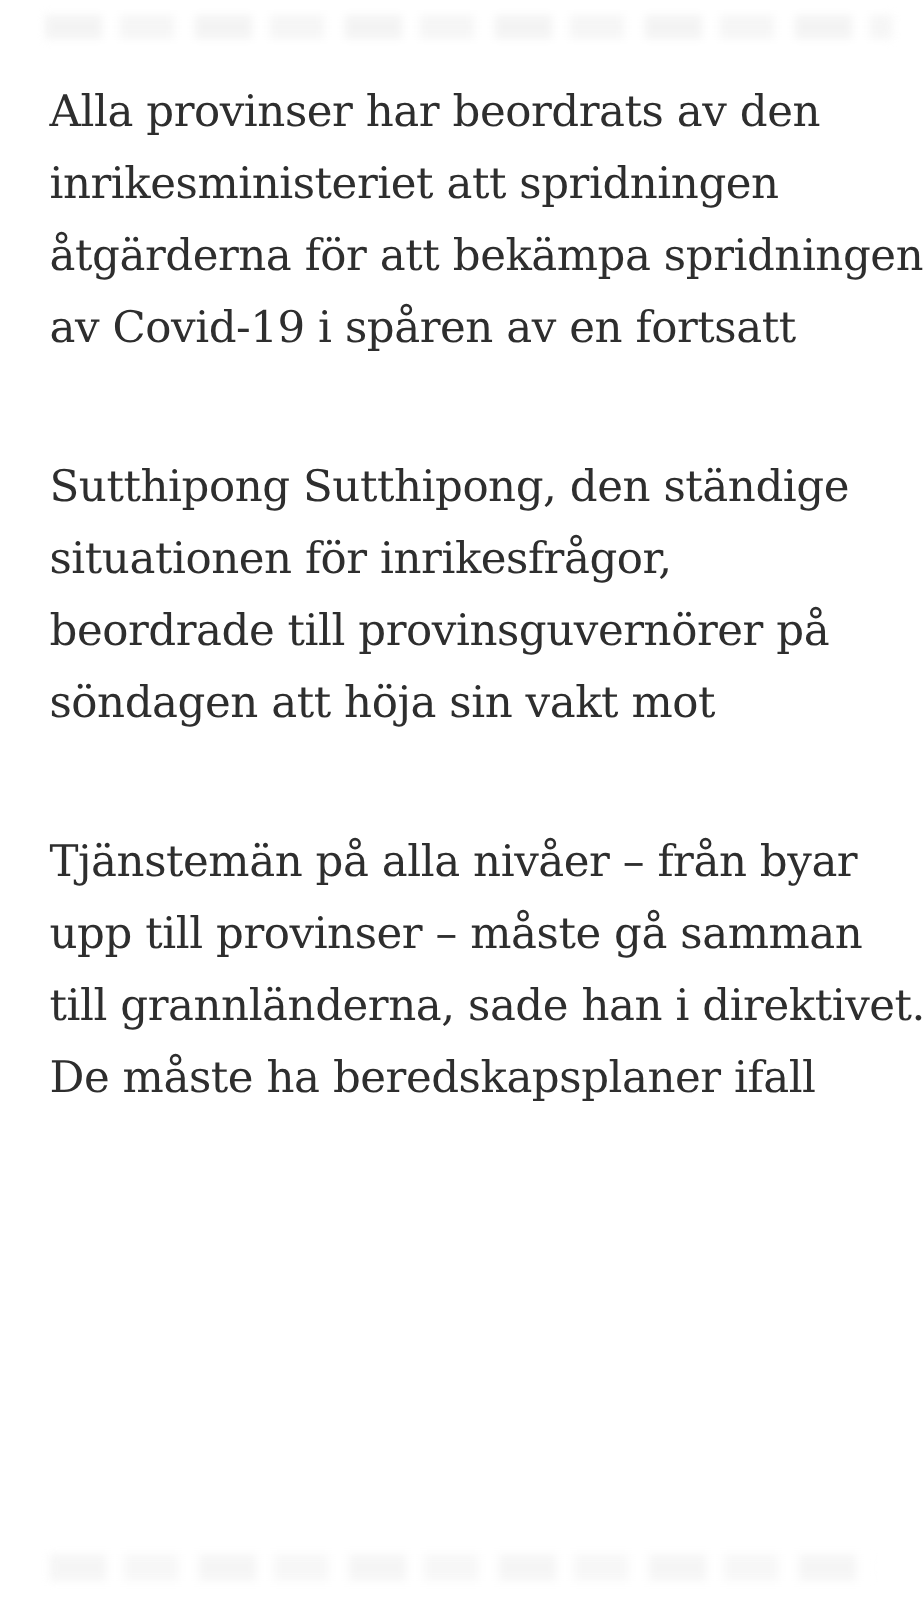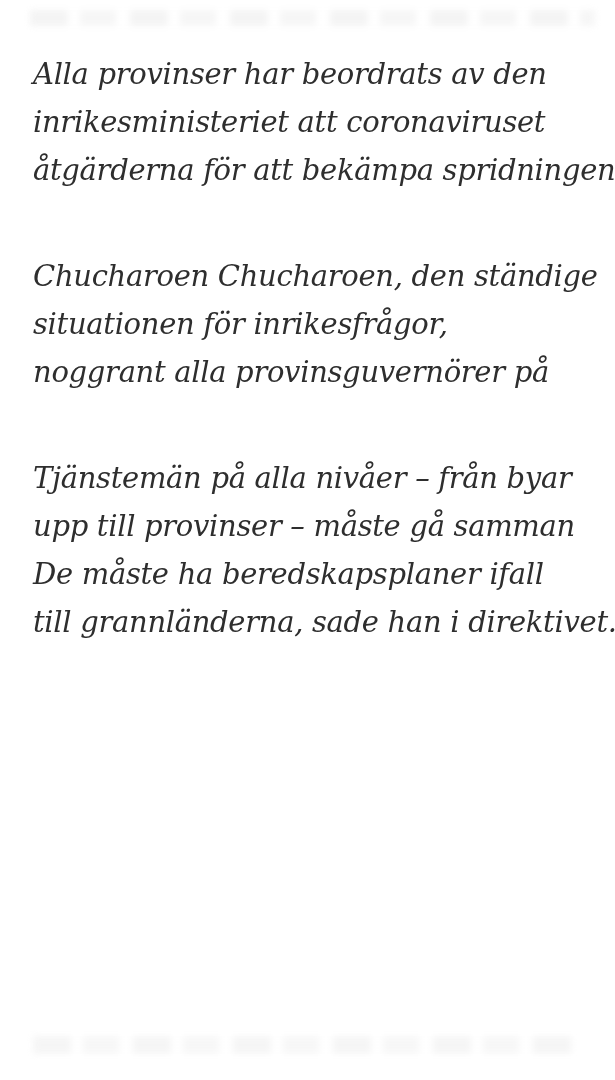--- a/index.html
+++ b/index.html
@@ -13,21 +13,20 @@
     overflow: hidden;
     font-family: "DejaVu Serif", "Liberation Serif", serif;
     color: #2e2e2e;
   }
   .article-body {
     position: relative;
     box-sizing: border-box;
     width: 532px;
     height: 1080px;
     padding: 50px 24px 0 33px;
-    font-style: italic;
   }
   p.paragraph {
     margin: 0 0 58px 0;
     font-size: 29px;
     line-height: 48px;
     letter-spacing: -0.3px;
     font-weight: 400;
   }
   .line {
     display: block;
@@ -62,32 +61,34 @@
 </style>
 </head>
 <body>
 
 <main class="article-body">
 
   <div class="remnant remnant-top"></div>
 
   <p class="paragraph">
     <span class="line">Alla provinser har beordrats av den</span>
-    <span class="line">inrikesministeriet att coronaviruset</span>
+    <span class="line">inrikesministeriet att spridningen</span>
     <span class="line">åtgärderna för att bekämpa spridningen</span>
+    <span class="line">av Covid-19 i spåren av en fortsatt</span>
   </p>
 
   <p class="paragraph">
-    <span class="line">Chucharoen Chucharoen, den ständige</span>
+    <span class="line">Sutthipong Sutthipong, den ständige</span>
     <span class="line">situationen för inrikesfrågor,</span>
-    <span class="line">noggrant alla provinsguvernörer på</span>
+    <span class="line">beordrade till provinsguvernörer på</span>
+    <span class="line">söndagen att höja sin vakt mot</span>
   </p>
 
   <p class="paragraph">
     <span class="line">Tjänstemän på alla nivåer – från byar</span>
     <span class="line">upp till provinser – måste gå samman</span>
+    <span class="line">till grannländerna, sade han i direktivet.</span>
     <span class="line">De måste ha beredskapsplaner ifall</span>
-    <span class="line">till grannländerna, sade han i direktivet.</span>
   </p>
 
   <div class="remnant remnant-bottom"></div>
 
 </main>
 
 </body></html>

